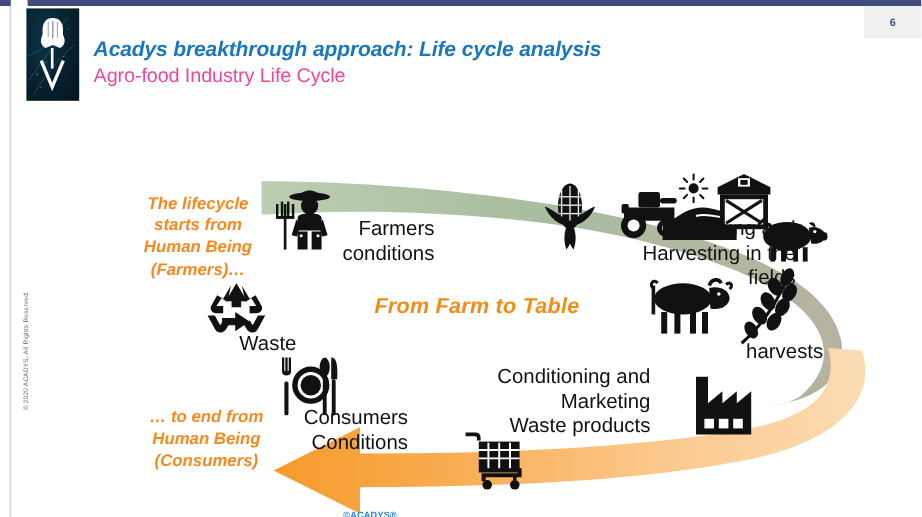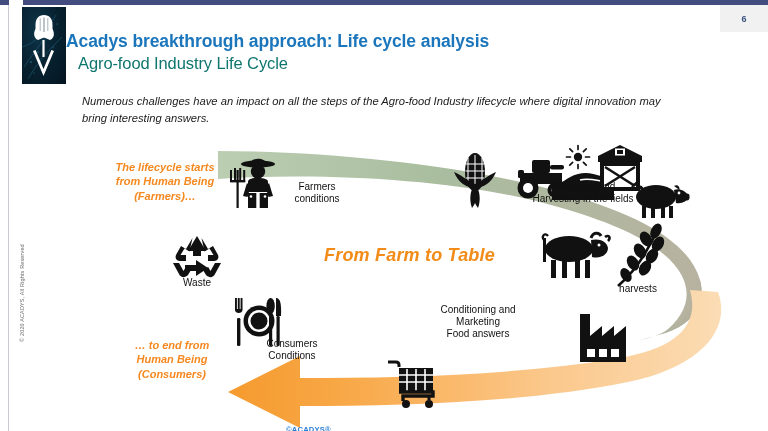--- a/index.html
+++ b/index.html
@@ -33,33 +33,33 @@
     text-align:center;
   }
 
   
   .logo{position:absolute;left:22px;top:7px;width:44px;height:77px;
         background:radial-gradient(ellipse at 35% 30%, #0d3448 0%, #07202e 55%, #041420 100%);
         overflow:hidden;}
   .logo svg{display:block;}
 
   
-  .title1{position:absolute;left:66px;top:31px;font-size:17.5px;font-weight:bold;color:#1b76bc;letter-spacing:-0.1px;white-space:nowrap;}
-  .title2{position:absolute;left:78px;top:54px;font-size:16.5px;font-weight:normal;color:#0f766e;letter-spacing:-0.1px;white-space:nowrap;}
+  .title1{position:absolute;left:78px;top:31px;font-size:17.5px;font-weight:bold;color:#1b76bc;letter-spacing:-0.1px;white-space:nowrap;font-style:italic;}
+  .title2{position:absolute;left:78px;top:54px;font-size:16.5px;font-weight:normal;color:#ec4899;letter-spacing:-0.1px;white-space:nowrap;}
 
   .intro{position:absolute;left:82px;top:93px;width:600px;font-size:11.2px;font-style:italic;color:#1a1a1a;line-height:1.5;}
 
   
   .stage{position:absolute;left:0;top:130px;width:768px;height:300px;}
   .stage svg{position:absolute;left:0;top:0;}
 
   
-  .lbl{position:absolute;color:#111;font-size:10px;line-height:1.22;text-align:center;}
-  .ann{position:absolute;color:#F5881F;font-size:11px;font-weight:bold;font-style:italic;line-height:1.3;text-align:center;}
-  .fft{position:absolute;color:#F28B17;font-size:18px;font-weight:bold;font-style:italic;letter-spacing:.2px;margin-left:12px;}
+  .lbl{position:absolute;color:#111;font-size:17px;line-height:1.22;text-align:right;}
+  .ann{position:absolute;color:#F5881F;font-size:14px;font-weight:bold;font-style:italic;line-height:1.3;text-align:center;}
+  .fft{position:absolute;color:#F28B17;font-size:18px;font-weight:bold;font-style:italic;letter-spacing:.2px;}
   .acadys{position:absolute;color:#2a7fd4;font-size:7.6px;font-weight:bold;letter-spacing:.2px;}
 
   .icon{position:absolute;}
   .icon svg{display:block;}
 </style>
 </head>
 <body>
 
 <div class="slide">
 
@@ -95,21 +95,20 @@
       <path d="M13.5 22 C 11 27, 12 31, 16 33 L22 30.5 Z" fill="#ffffff"></path>
       <path d="M30.5 22 C 33 27, 32 31, 28 33 L22 30.5 Z" fill="#ffffff"></path>
 
       <path d="M11 44 L21.5 69 L32 44 L29.4 43 L21.5 62 L13.6 43 Z" fill="#ffffff"></path>
       <path d="M21.5 33 L21.5 50" stroke="#ffffff" stroke-width="2.2"></path>
     </svg>
   </div>
 
   <div class="title1">Acadys breakthrough approach: Life cycle analysis</div>
   <div class="title2">Agro-food Industry Life Cycle</div>
-  <div class="intro">Numerous challenges have an impact on all the steps of the Agro-food Industry lifecycle where digital innovation may bring interesting answers.</div>
 
   <div class="stage">
 
     <svg width="768" height="300" viewBox="0 0 768 300">
       <defs>
         <linearGradient id="gGreen" x1="0" y1="0" x2="1" y2="0">
           <stop offset="0%" stop-color="#BCCEB2"></stop>
           <stop offset="45%" stop-color="#A9BD9F"></stop>
           <stop offset="100%" stop-color="#B7B2A0"></stop>
         </linearGradient>
@@ -354,21 +353,21 @@
       <div>Harvesting in the fields</div>
     </div>
 
     <div class="lbl" style="left:590px;top:153px;width:96px;">
       <div>harvests</div>
     </div>
 
     <div class="lbl" style="left:414px;top:174px;width:128px;">
       <div>Conditioning and</div>
       <div>Marketing</div>
-      <div>Food answers</div>
+      <div>Waste products</div>
     </div>
 
     <div class="lbl" style="left:244px;top:208px;width:96px;">
       <div>Consumers</div>
       <div>Conditions</div>
     </div>
 
     <div class="lbl" style="left:147px;top:147px;width:100px;">
       <div>Waste</div>
     </div>

